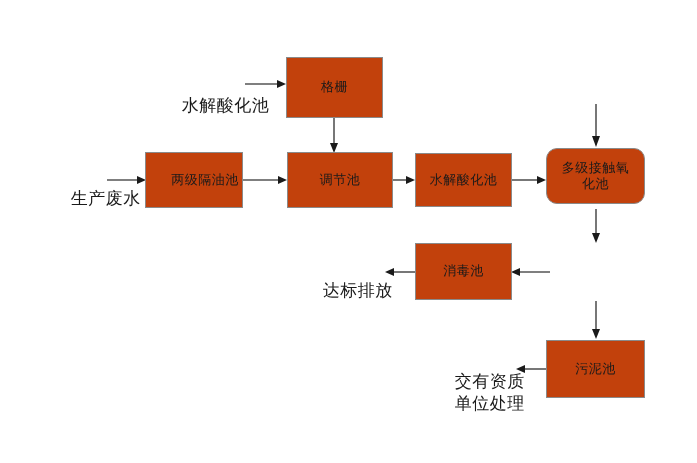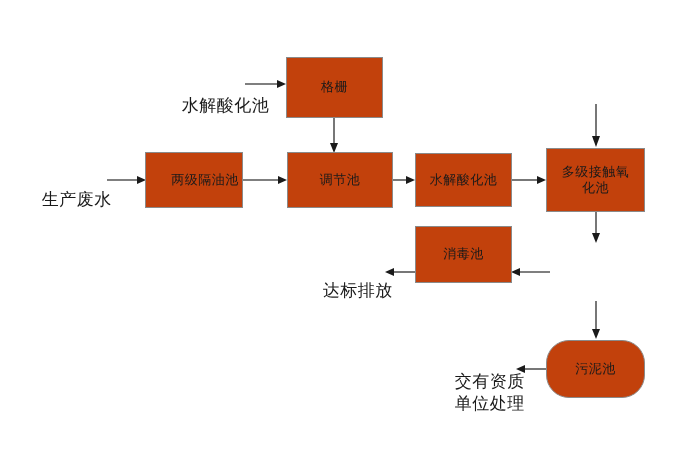--- a/index.html
+++ b/index.html
@@ -44,21 +44,21 @@
 </style>
 </head>
 <body>
 
 <div id="canvas">
 
   <div class="label" style="left:158px; top:74px; width:80px;">
     <span>水解酸化池</span>
   </div>
 
-  <div class="label" style="left:18px; top:168px; width:80px;">
+  <div class="label" style="left:28px; top:168px; width:80px;font-family:Liberation Mono, monospace;">
     <span>生产废水</span>
   </div>
 
 
   <div class="label" style="left:431px; top:350px; width:80px;">
     <span>交有资质</span>
     <span>单位处理</span>
   </div>
 
   <div class="label" style="left:299px; top:259px; width:80px;">
@@ -158,27 +158,27 @@
   </div>
 
   <div class="node" style="left:287px; top:152px; width:106px; height:56px;">
     <span>调节池</span>
   </div>
 
   <div class="node" style="left:415px; top:153px; width:97px; height:54px;">
     <span>水解酸化池</span>
   </div>
 
-  <div class="node" style="left:546px; top:148px; width:99px; height:64px; flex-direction:column;">
+  <div class="node" style="left:546px; top:148px; width:99px; height:56px; flex-direction:column;border-radius:11px;">
     <span>多级接触氧</span>
     <span>化池</span>
   </div>
 
 
-  <div class="node" style="left:415px; top:226px; width:97px; height:57px;font-family:Liberation Serif, serif;">
+  <div class="node" style="left:415px; top:243px; width:97px; height:57px;font-family:Liberation Serif, serif;">
     <span>消毒池</span>
   </div>
 
-  <div class="node" style="left:546px; top:340px; width:99px; height:58px;border-radius:23px;">
+  <div class="node" style="left:546px; top:340px; width:99px; height:58px;">
     <span>污泥池</span>
   </div>
 
 </div>
 
 </body></html>

